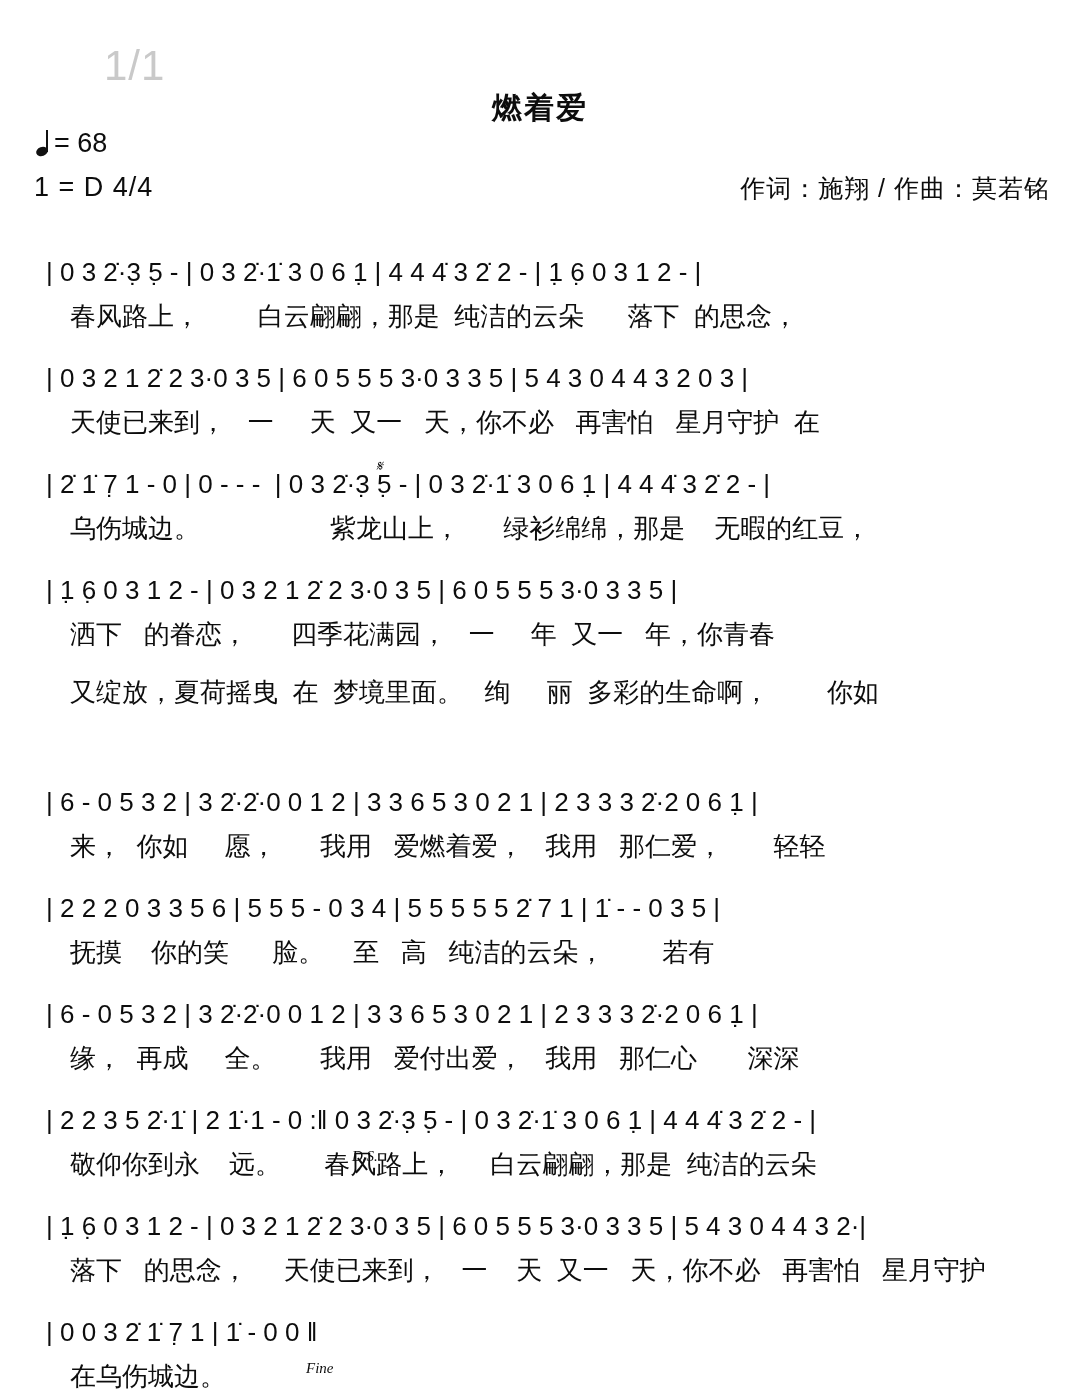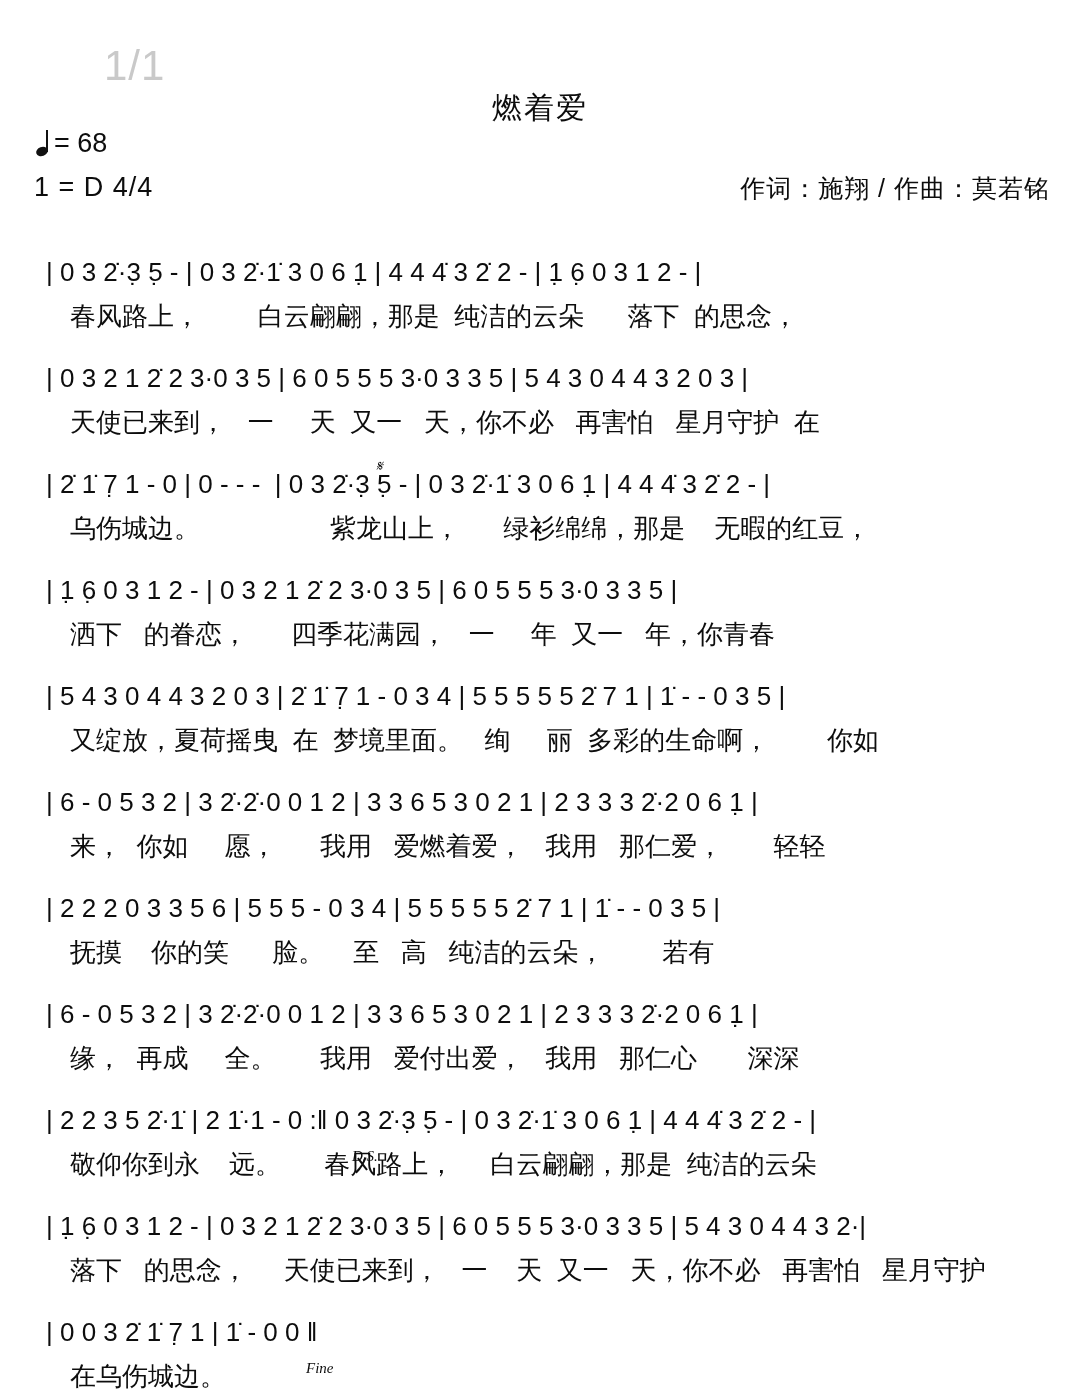--- a/index.html
+++ b/index.html
@@ -33,21 +33,21 @@
     letter-spacing: 1px;
   }
   .song-title {
     position: absolute;
     left: 0;
     right: 0;
     top: 88px;
     text-align: center;
     font-size: 30px;
     font-family: "Liberation Sans", sans-serif;
-    font-weight: 400;
+    font-weight: 700;
     letter-spacing: 2px;
   }
   .tempo {
     position: absolute;
     left: 36px;
     top: 128px;
     font-size: 27px;
     font-family: "Liberation Sans", sans-serif;
     display: flex;
     align-items: center;
@@ -168,21 +168,20 @@
       <span class="notes-line">| 2̇ 1̇ 7̣ 1 - 0 | 0 - - -  | 0 3 2̇·3̣ 5̣ - | 0 3 2̇·1̇ 3 0 6 1̣ | 4 4 4̇ 3 2̇ 2 - |</span>
       <span class="lyrics-line">乌伤城边。                  紫龙山上，      绿衫绵绵，那是    无暇的红豆，</span>
     </div>
 
     <div class="system">
       <span class="notes-line">| 1̣ 6̣ 0 3 1 2 - | 0 3 2 1 2̇ 2 3·0 3 5 | 6 0 5 5 5 3·0 3 3 5 |</span>
       <span class="lyrics-line">洒下   的眷恋，      四季花满园，   一     年  又一   年，你青春</span>
     </div>
 
     <div class="system">
-      <span class="notes-line">| 5 4 3 0 4 4 3 2 0 3 | 2̇ 1̇ 7̣ 1 - 0 3 4 | 5 5 5 5 5 2̇ 7 1 | 1̇ - - 0 3 5 |</span>
       <span class="lyrics-line">又绽放，夏荷摇曳  在  梦境里面。   绚     丽  多彩的生命啊，        你如</span>
     </div>
 
     <div class="system">
       <span class="notes-line">| 6 - 0 5 3 2 | 3 2̇·2̇·0 0 1 2 | 3 3 6 5 3 0 2 1 | 2 3 3 3 2̇·2 0 6 1̣ |</span>
       <span class="lyrics-line">来，  你如     愿，      我用   爱燃着爱，   我用   那仁爱，       轻轻</span>
     </div>
 
     <div class="system">
       <span class="notes-line">| 2 2 2 0 3 3 5 6 | 5 5 5 - 0 3 4 | 5 5 5 5 5 2̇ 7 1 | 1̇ - - 0 3 5 |</span>

